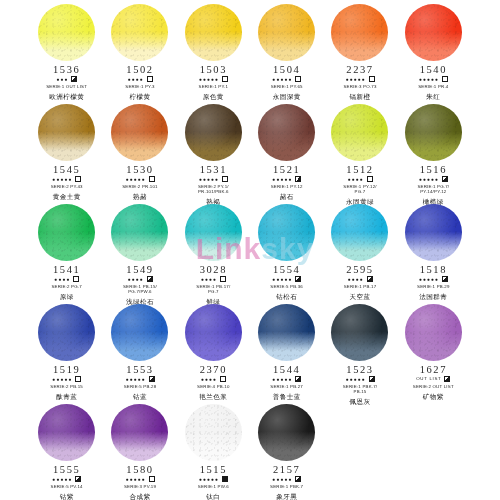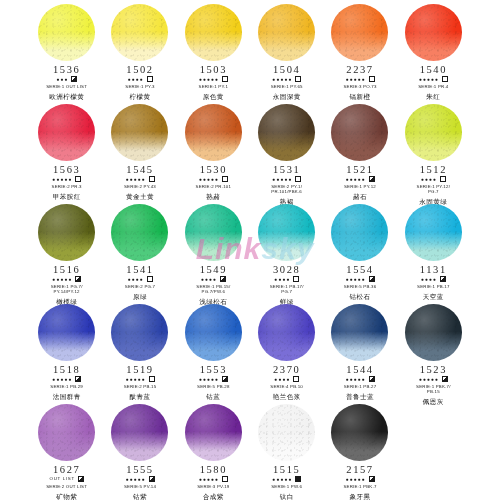--- a/index.html
+++ b/index.html
@@ -106,21 +106,20 @@
     text-align:center;
     letter-spacing:.4px;
   }
   #watermark{
     position:absolute;
     left:10px;right:0;
     top:232px;
     text-align:center;
     font-size:30px;
     font-weight:bold;
-    font-style:italic;
     letter-spacing:1px;
     z-index:5;
     pointer-events:none;
     opacity:.55;
     font-family:"Liberation Sans", sans-serif;
   }
   #watermark .l1{color:#d96fb0;}
   #watermark .l2{color:#9ad4e6;}
 </style>
 </head>
@@ -201,33 +200,20 @@
         </div>
         <div class="code">1540</div>
         <div class="stars">
           <span style="letter-spacing: 1px;">●●●●●</span>
           <span class="sq "></span>
         </div>
         <div class="serie">SERIE:1 PR.4</div>
         <div class="cname">朱红</div>
       </div>
       <div class="cell">
-        <div class="swatch" style="background: linear-gradient(rgb(228, 30, 60) 0%, rgb(228, 30, 60) 48%, rgb(239, 124, 140) 82%, rgb(239, 124, 140) 100%);">
-          <div class="tex"></div>
-          <div class="sheen"></div>
-        </div>
-        <div class="code">1563</div>
-        <div class="stars">
-          <span style="letter-spacing: 1px;">●●●●●</span>
-          <span class="sq "></span>
-        </div>
-        <div class="serie">SERIE:2     PR.3</div>
-        <div class="cname">甲苯胺红</div>
-      </div>
-      <div class="cell">
         <div class="swatch" style="background: linear-gradient(rgb(160, 115, 24) 0%, rgb(160, 115, 24) 48%, rgb(236, 226, 196) 82%, rgb(236, 226, 196) 100%);">
           <div class="tex"></div>
           <div class="sheen"></div>
         </div>
         <div class="code">1545</div>
         <div class="stars">
           <span style="letter-spacing: 1px;">●●●●●</span>
           <span class="sq "></span>
         </div>
         <div class="serie">SERIE:2   PY.43</div>
@@ -353,21 +339,21 @@
           <span class="sq half"></span>
         </div>
         <div class="serie">SERIE:5    PB.36</div>
         <div class="cname">钴松石</div>
       </div>
       <div class="cell">
         <div class="swatch" style="background: linear-gradient(rgb(22, 176, 220) 0%, rgb(22, 176, 220) 48%, rgb(168, 227, 220) 82%, rgb(168, 227, 220) 100%);">
           <div class="tex"></div>
           <div class="sheen"></div>
         </div>
-        <div class="code">1131</div>
+        <div class="code">2595</div>
         <div class="stars">
           <span style="letter-spacing: 1px;">●●●●</span>
           <span class="sq half"></span>
         </div>
         <div class="serie">SERIE:1   PB.17</div>
         <div class="cname">天空蓝</div>
       </div>
       <div class="cell">
         <div class="swatch" style="background: linear-gradient(rgb(42, 55, 181) 0%, rgb(42, 55, 181) 48%, rgb(185, 191, 234) 82%, rgb(185, 191, 234) 100%);">
           <div class="tex"></div>

